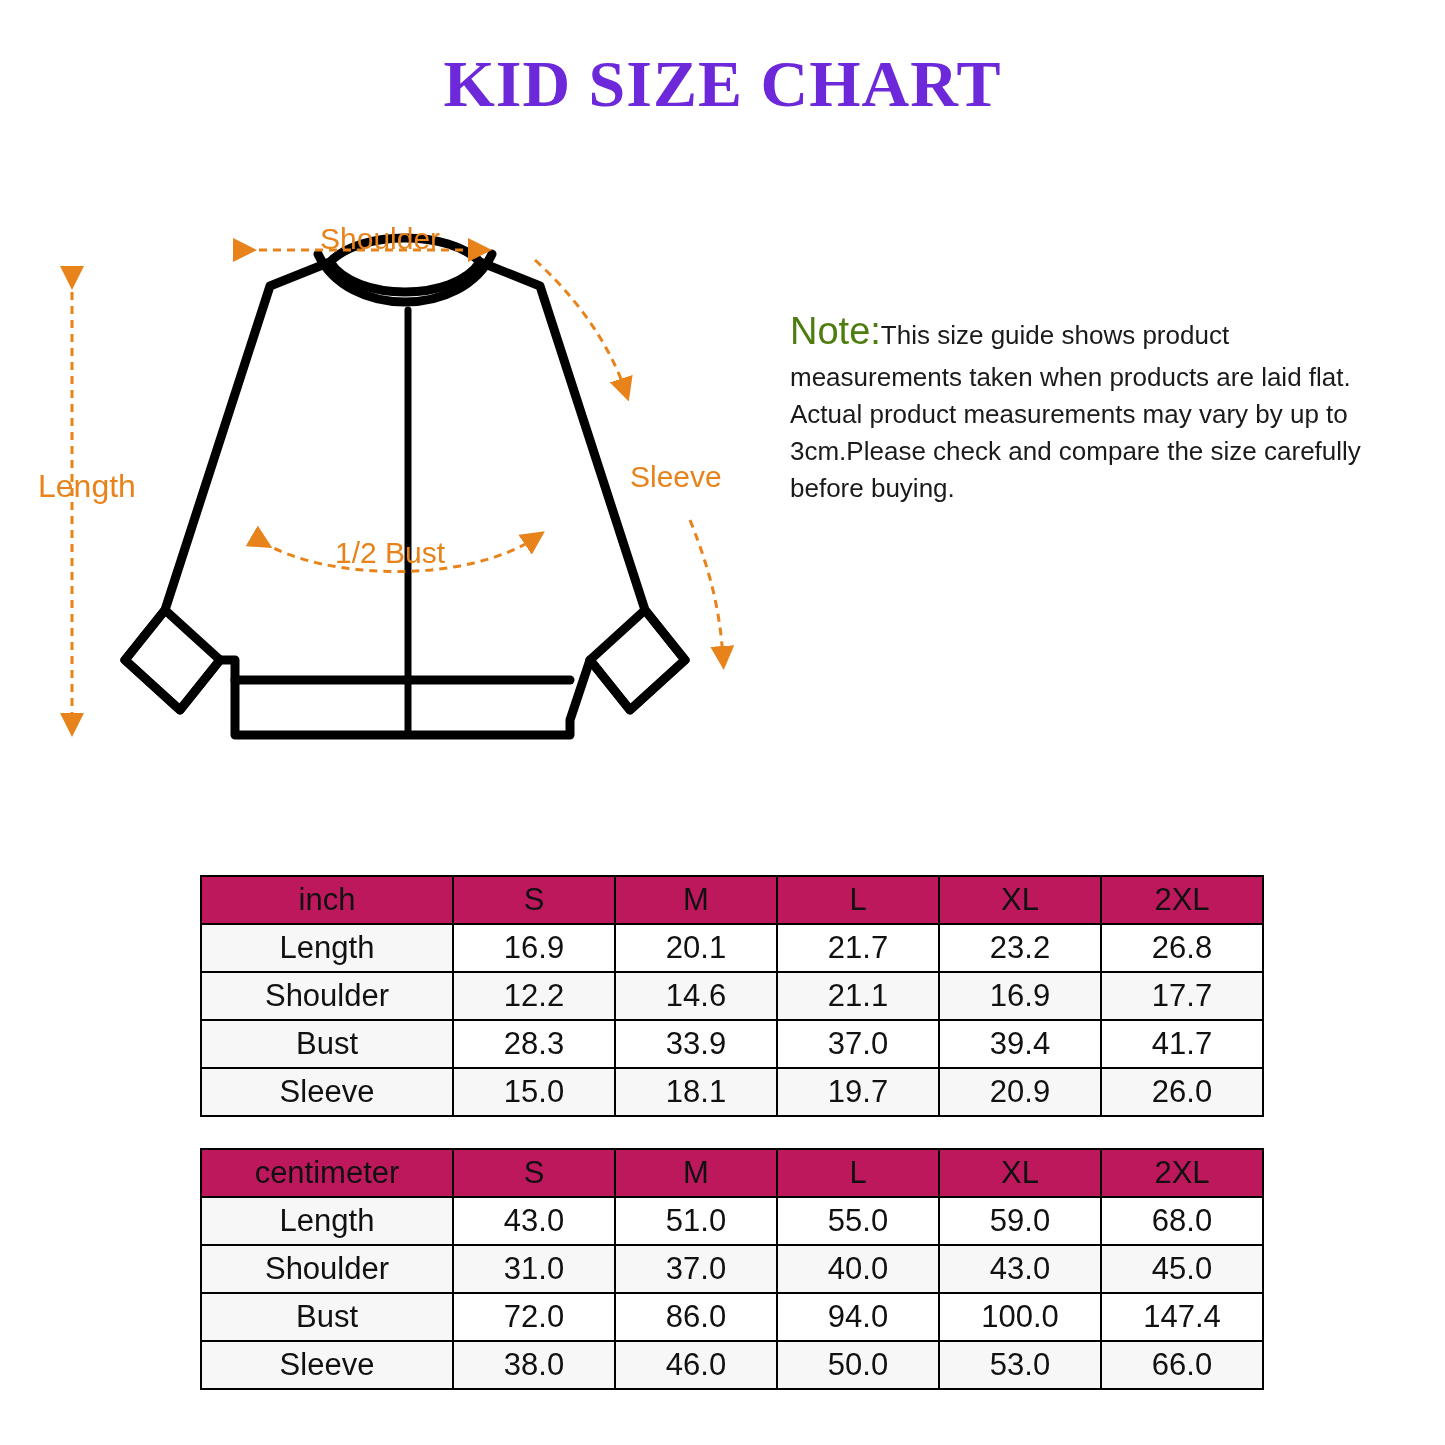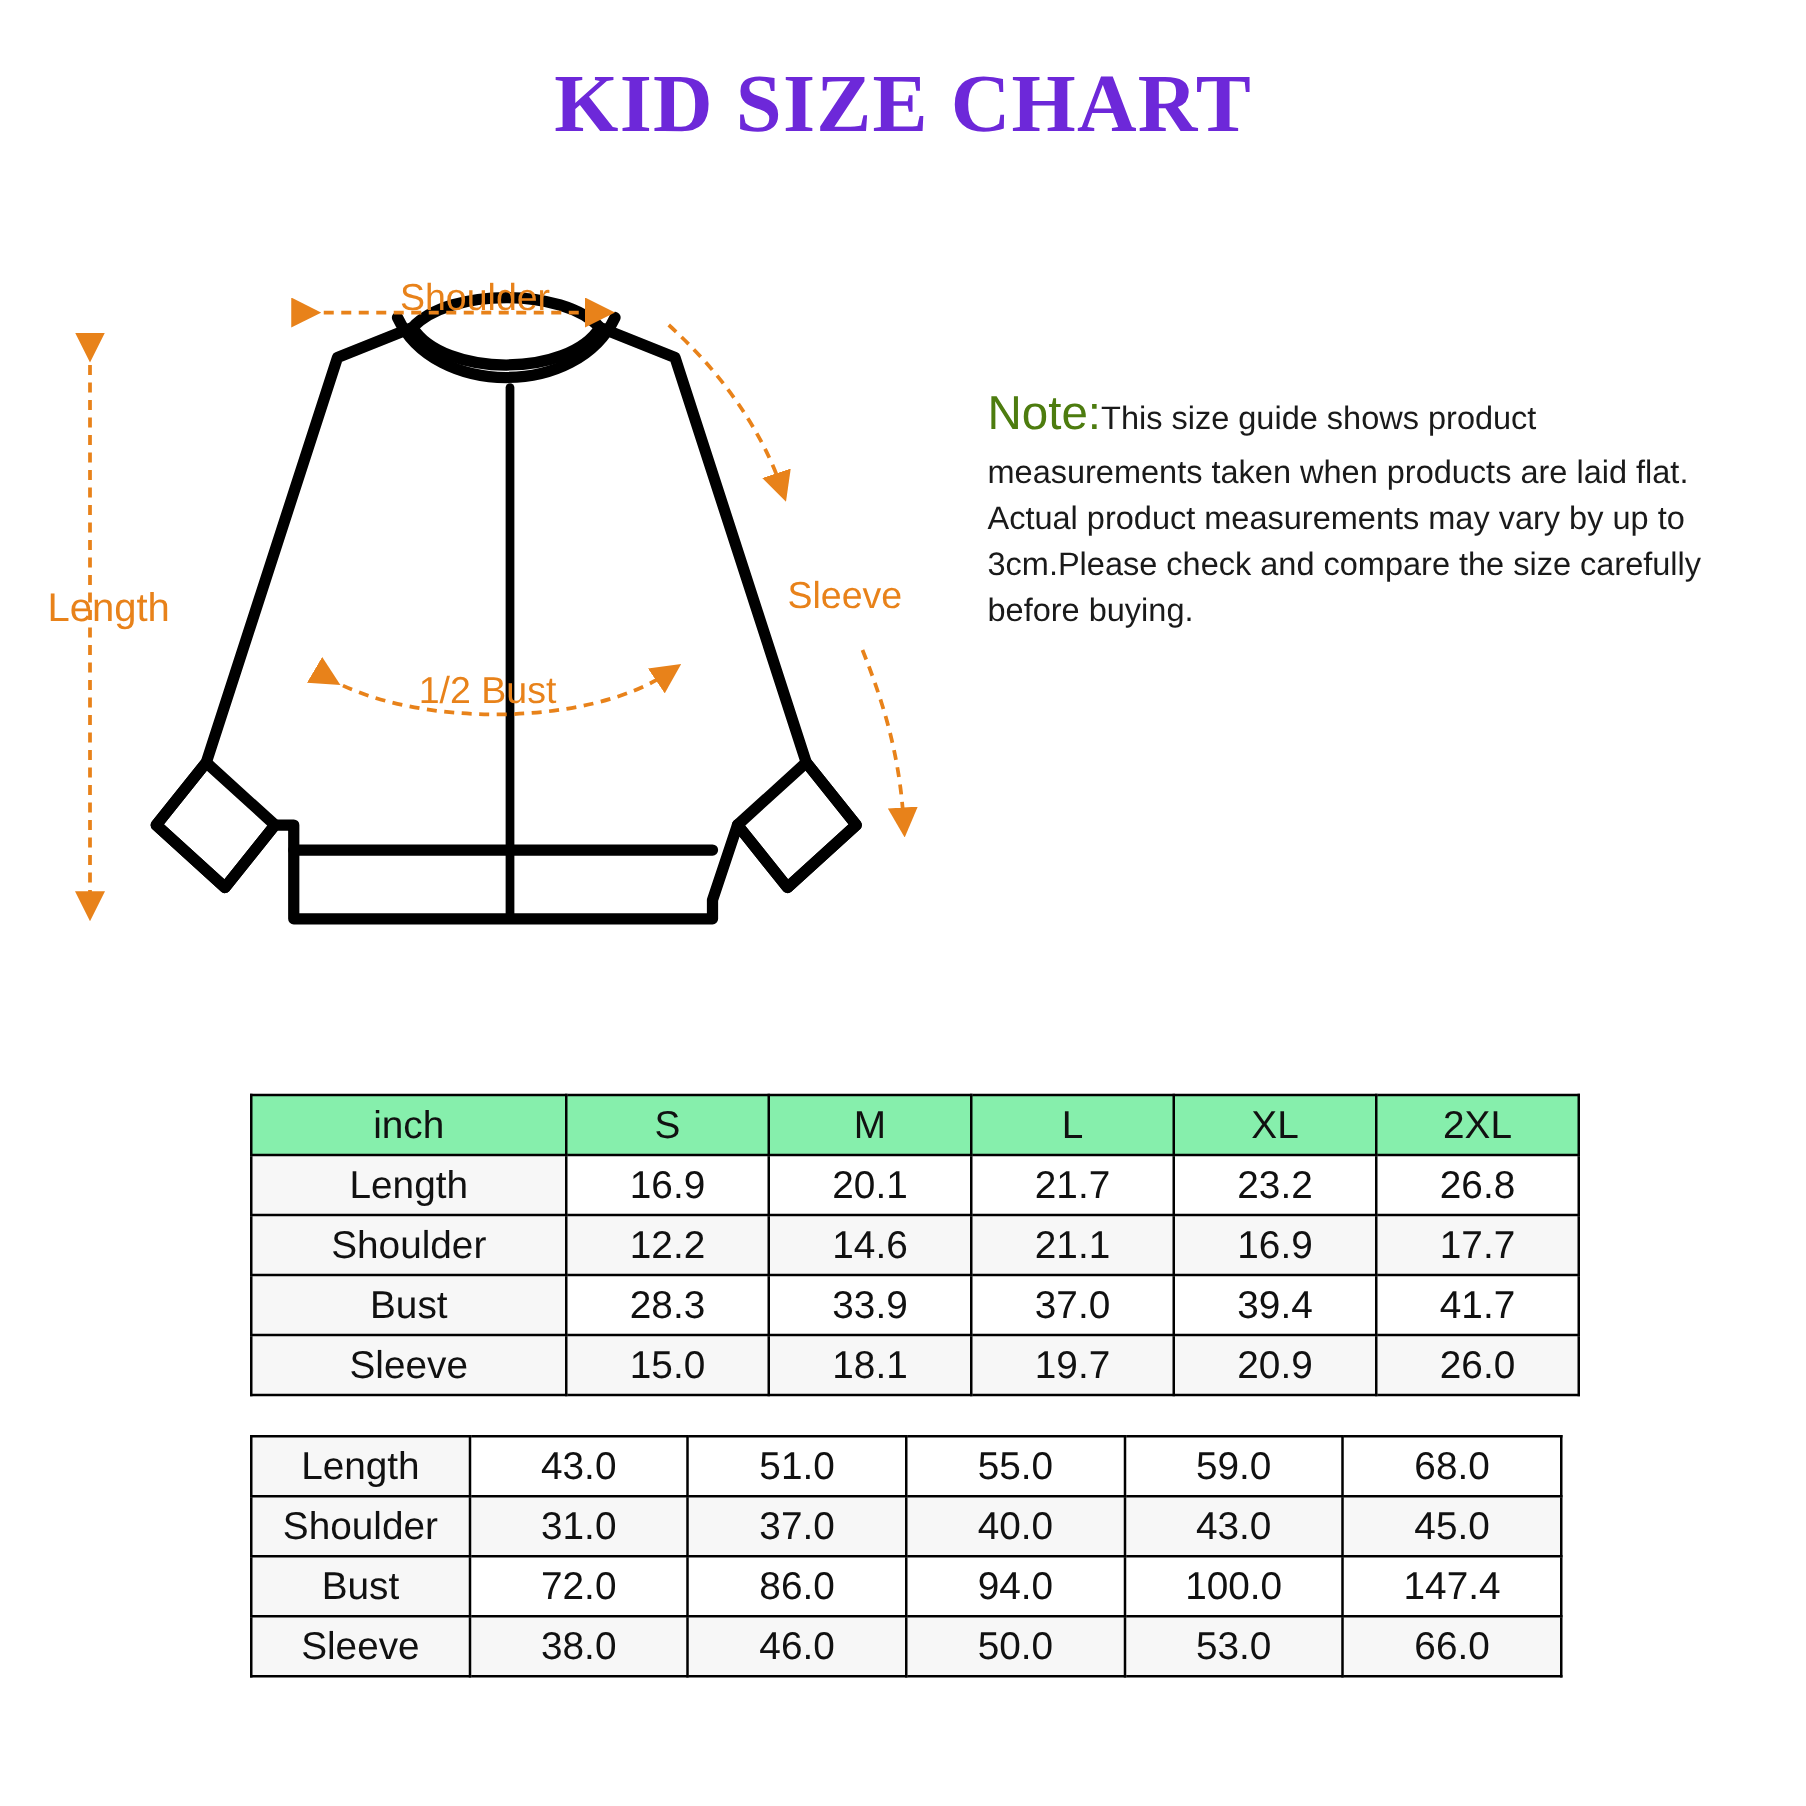--- a/index.html
+++ b/index.html
@@ -77,21 +77,21 @@
   .tbl td, .tbl th {
     border: 2px solid #000000;
     text-align: center;
     font-weight: normal;
     font-size: 31px;
     color: #111111;
     height: 46px;
     padding: 0;
     font-family: "Liberation Sans", sans-serif;
   }
-  .tbl .hdr td { background: #86efac; }
+  .tbl .hdr td { background: #be185d; }
   .tbl .rowlabel { background: #f7f7f7; }
   .tbl tr.alt td { background: #f7f7f7; }
 
   #table-inch { left: 200px; top: 875px; width: 1050px; }
   #table-cm   { left: 200px; top: 1148px; width: 1050px; }
 
   .col-label { width: 250px; }
   .col-size  { width: 160px; }
 </style>
 </head>
@@ -206,20 +206,28 @@
       <td>18.1</td>
       <td>19.7</td>
       <td>20.9</td>
       <td>26.0</td>
     </tr>
   </tbody>
 </table>
 
 <table class="tbl" id="table-cm">
   <tbody>
+    <tr class="hdr">
+      <td class="col-label rowlabel">centimeter</td>
+      <td class="col-size">S</td>
+      <td class="col-size">M</td>
+      <td class="col-size">L</td>
+      <td class="col-size">XL</td>
+      <td class="col-size">2XL</td>
+    </tr>
     <tr>
       <td class="rowlabel">Length</td>
       <td>43.0</td>
       <td>51.0</td>
       <td>55.0</td>
       <td>59.0</td>
       <td>68.0</td>
     </tr>
     <tr class="alt">
       <td class="rowlabel">Shoulder</td>

